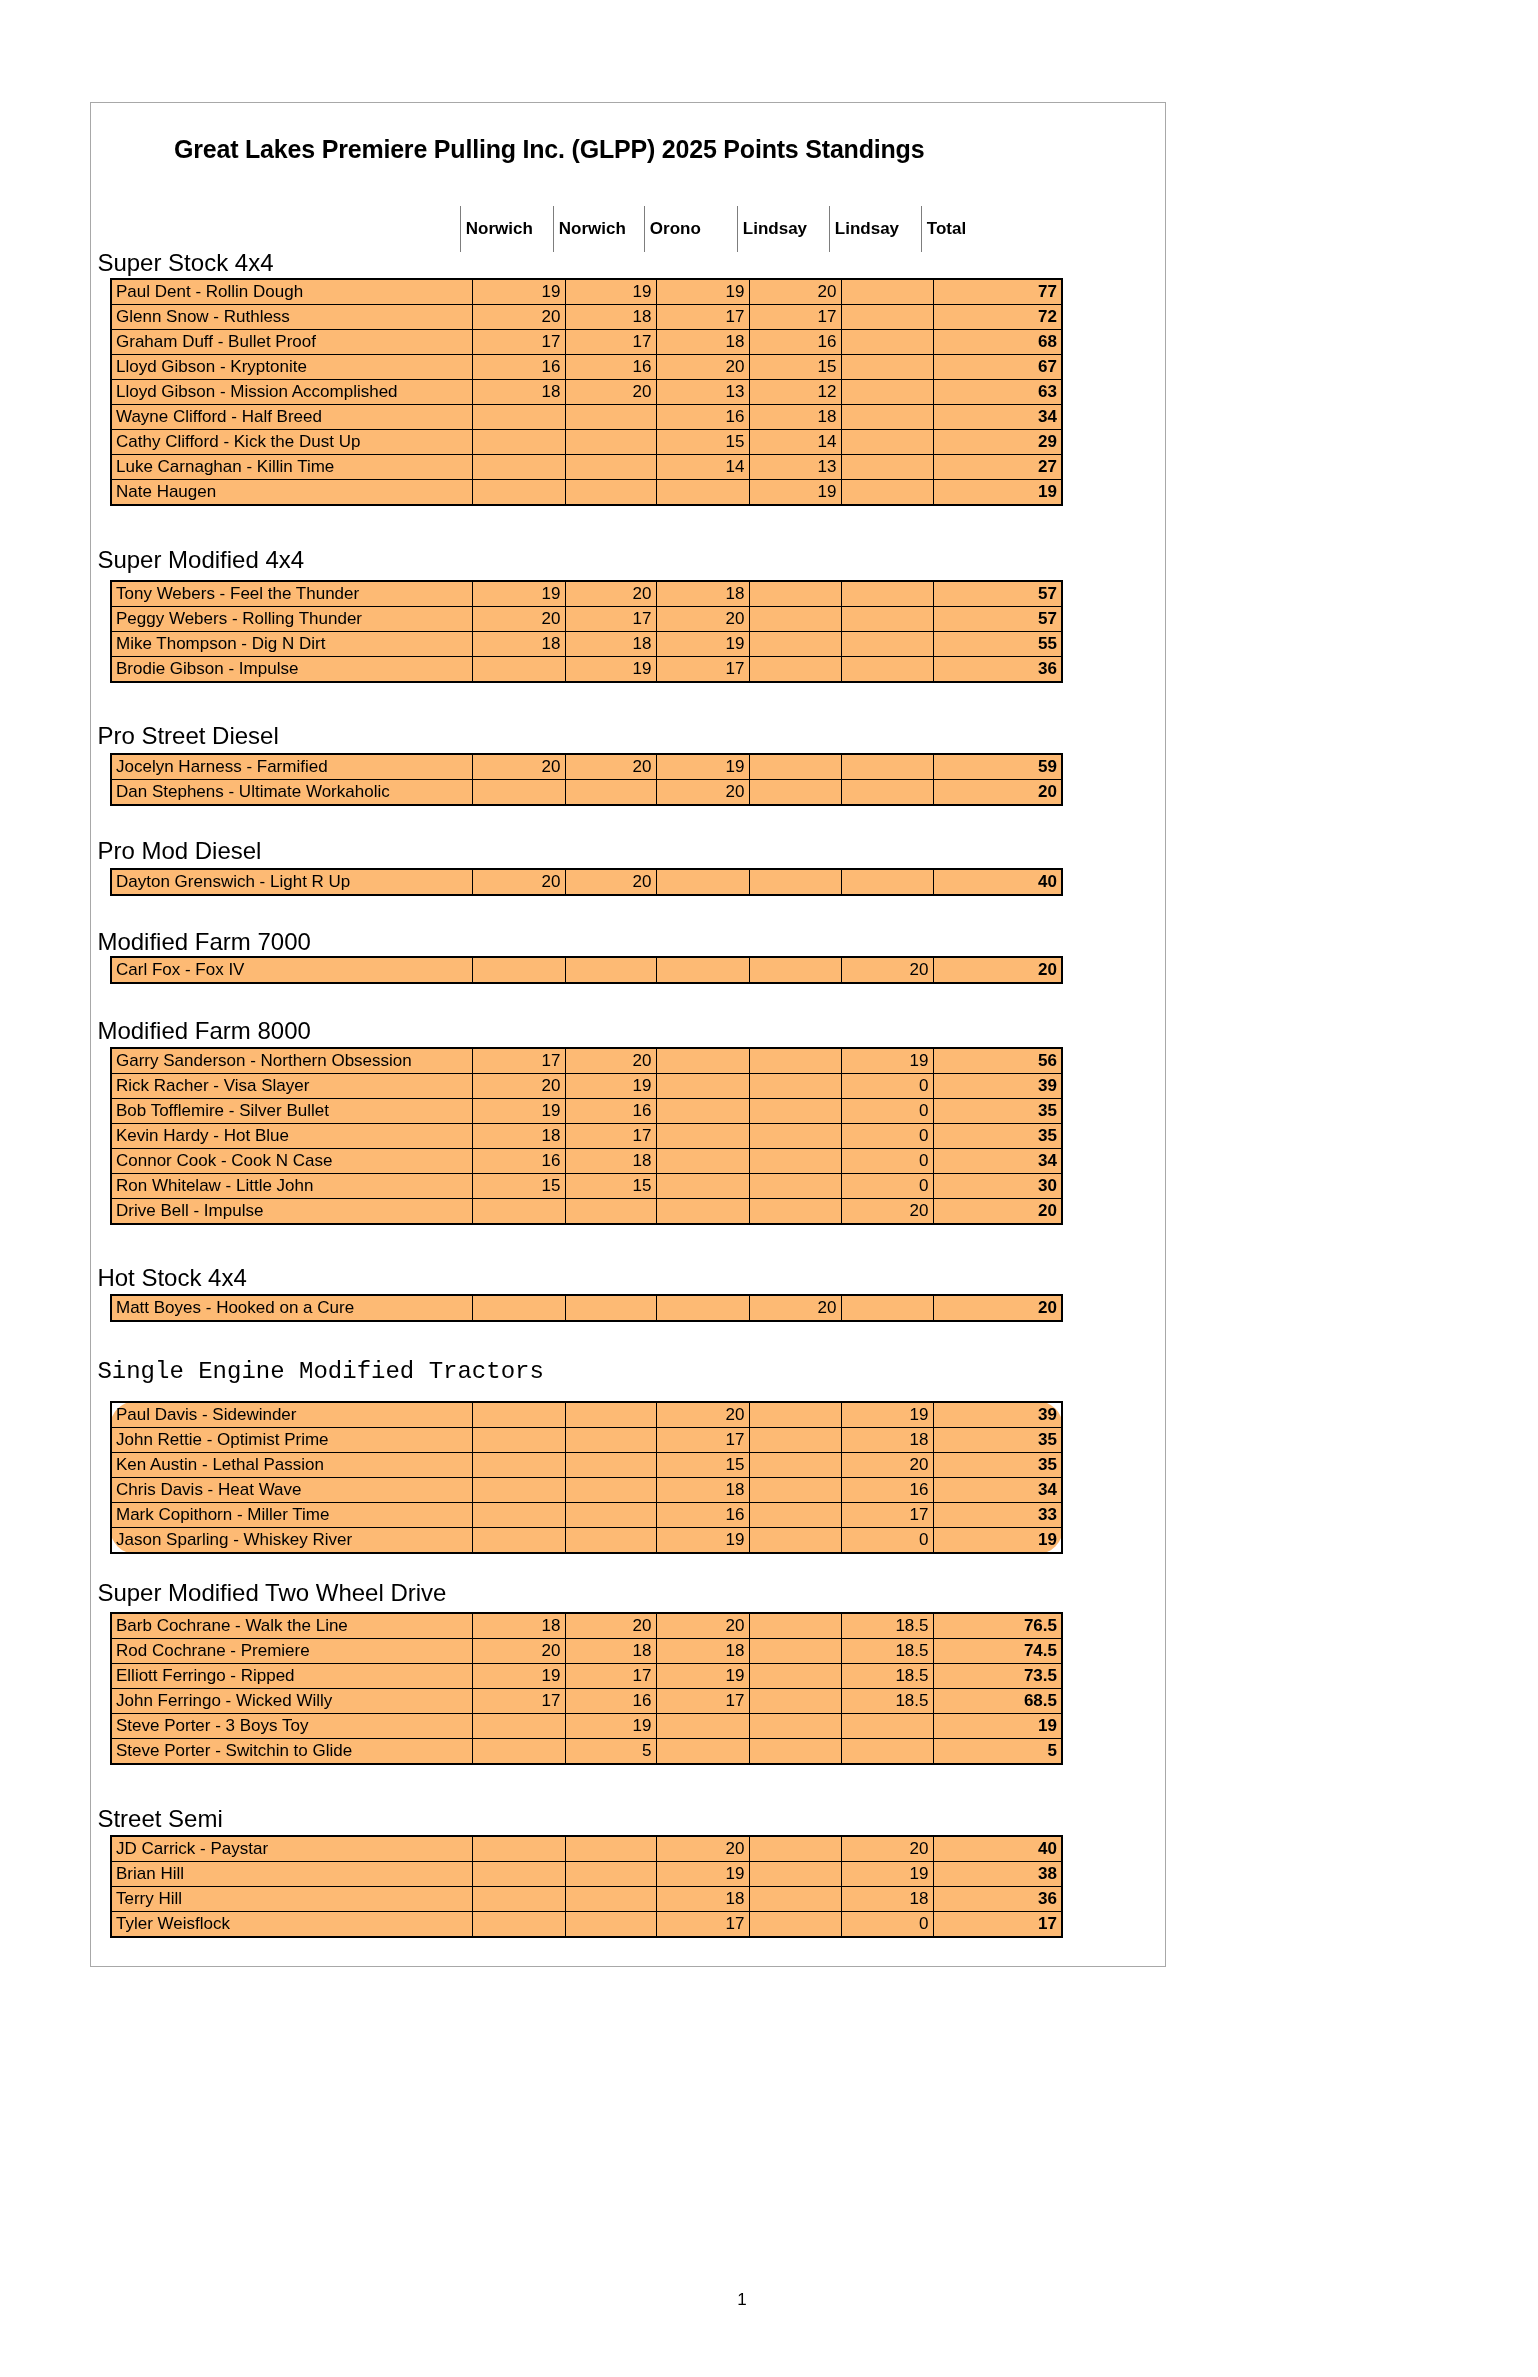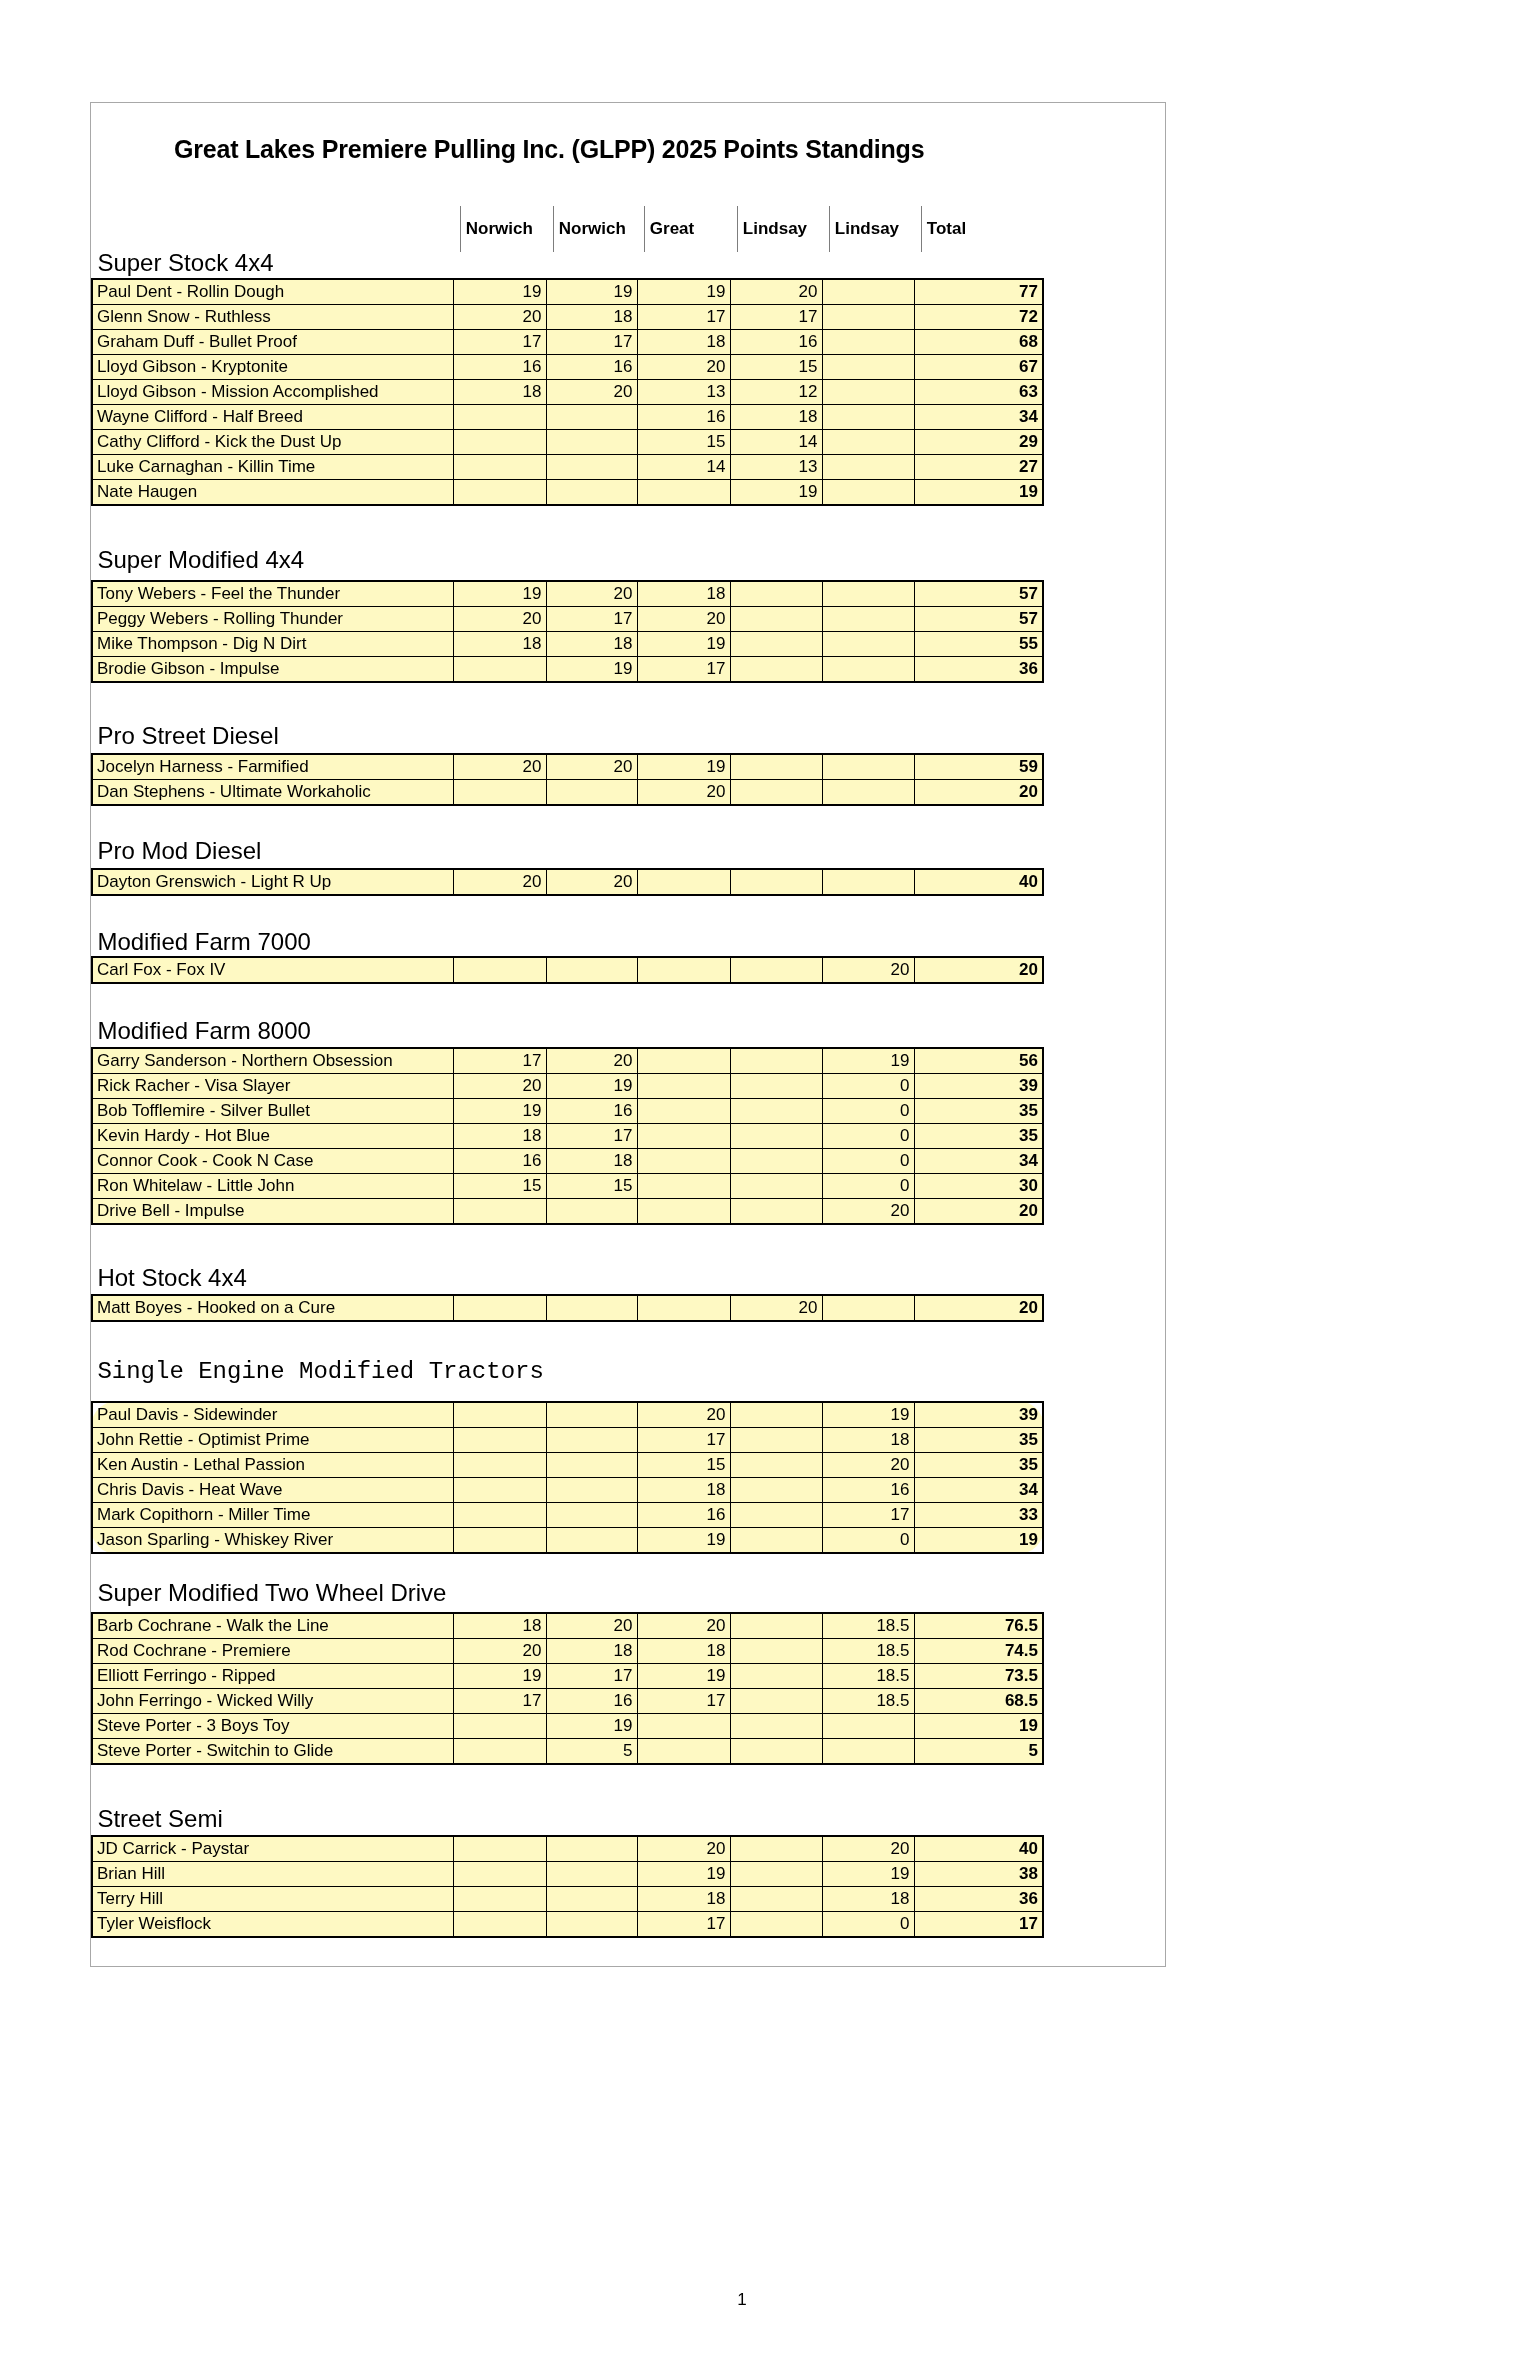--- a/index.html
+++ b/index.html
@@ -22,23 +22,23 @@
   .colcell {
     display:flex; align-items:center; padding-left:4.8px; box-sizing:border-box;
     font-size:17px; font-weight:bold; border-left:0.8px solid #7d7d7d; white-space:nowrap;
   }
   .colcell.first { border-left:none; }
   .section-heading {
     position:absolute; left:6.4px; font-size:24px; font-weight:400;
     line-height:30px; white-space:nowrap;
   }
   table.standings {
-    position:absolute; left:0; width:952px;
+    position:absolute; left:19px; width:952px;
     border-collapse:collapse; table-layout:fixed;
-    border:2.4px solid #000; background:#fef9c3;
+    border:2.4px solid #000; background:#fdba74;
   }
   table.standings td {
     border:1.6px solid #000; height:24px; padding:0 4px;
     font-size:17px; line-height:24px; white-space:nowrap; overflow:hidden;
     box-sizing:content-box;
   }
   td.name-cell { text-align:left; }
   td.num-cell  { text-align:right; }
   td.total-cell{ text-align:right; font-weight:bold; }
   .pagenum {
@@ -49,21 +49,21 @@
 </head>
 <body>
 
 <div class="canvas">
   <div class="page">
     <div class="doc-title">Great Lakes Premiere Pulling Inc. (GLPP) 2025 Points Standings</div>
     <div class="colheaders" id="colheaders">
         <div class="colcell first"></div>
         <div class="colcell">Norwich</div>
         <div class="colcell">Norwich</div>
-        <div class="colcell">Great</div>
+        <div class="colcell">Orono</div>
         <div class="colcell">Lindsay</div>
         <div class="colcell">Lindsay</div>
         <div class="colcell">Total</div>
       </div>
     <div id="sections">
         <div class="section-heading" style="top: 145px;">Super Stock 4x4</div>
         <table class="standings" style="top: 175px;">
           <colgroup>
             <col style="width: 361px;">
             <col style="width: 93px;">

